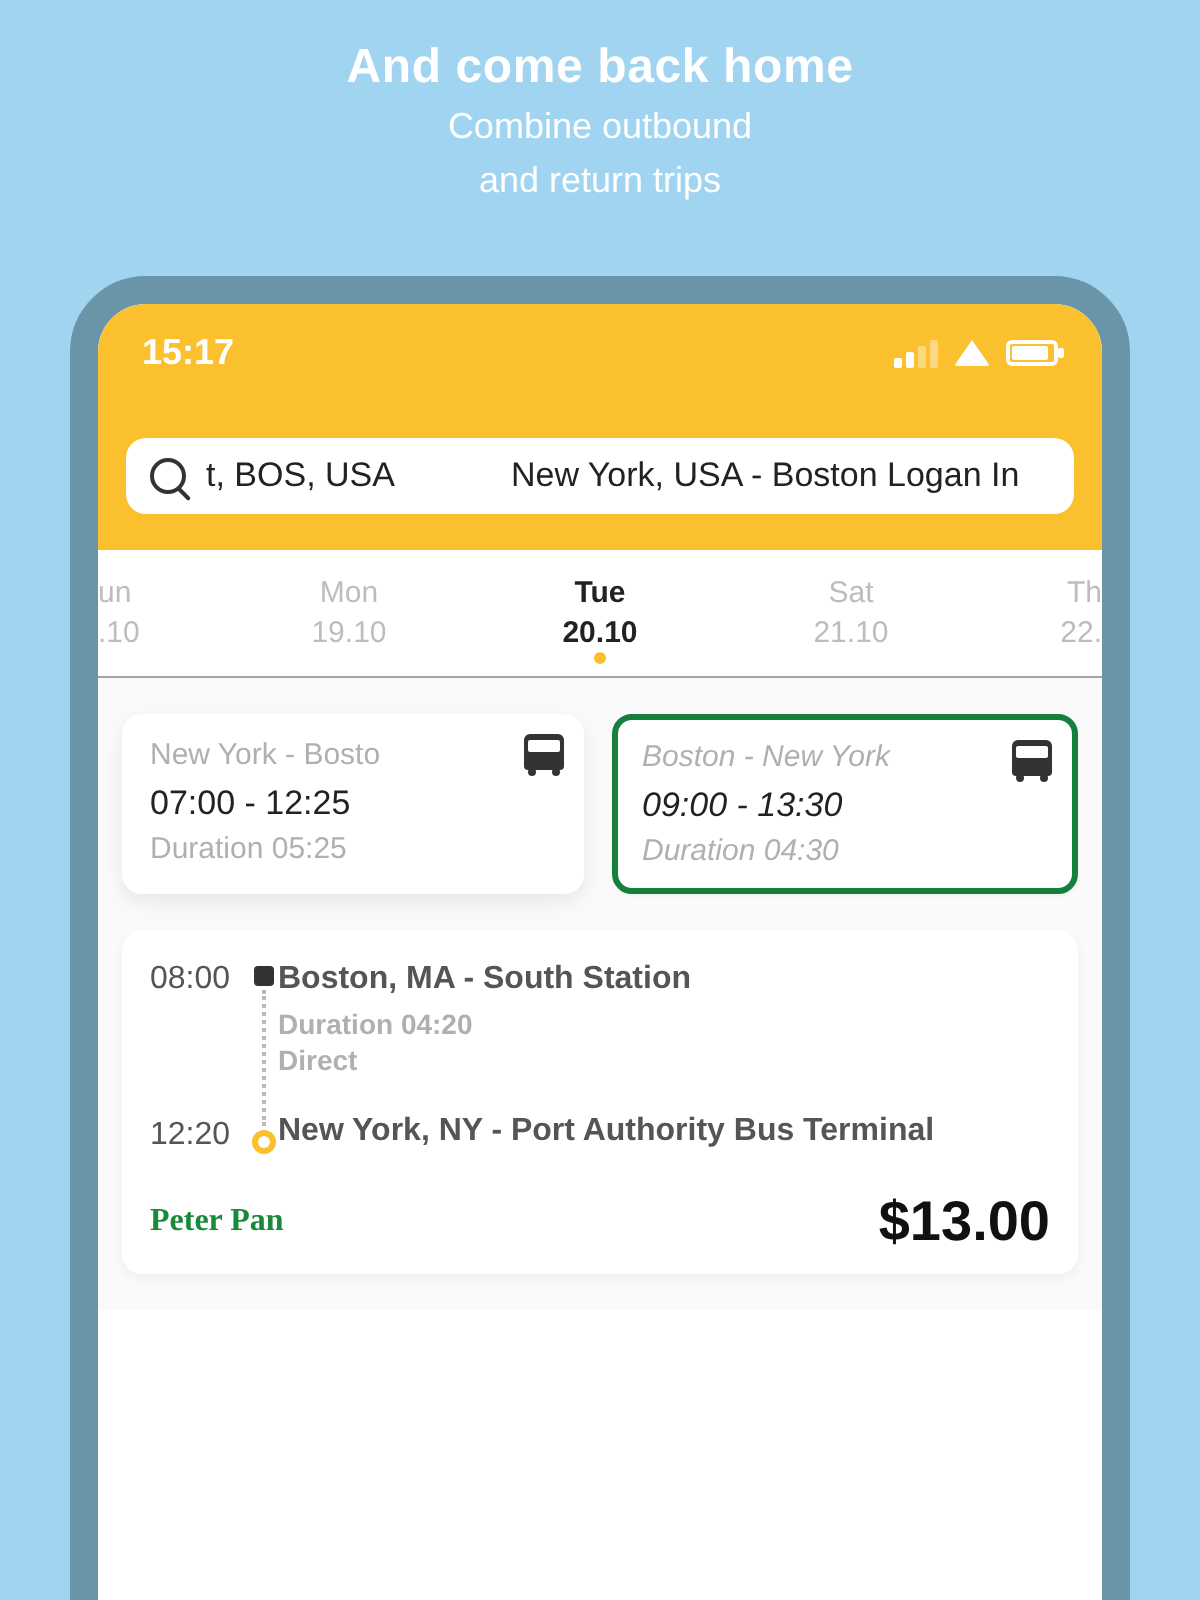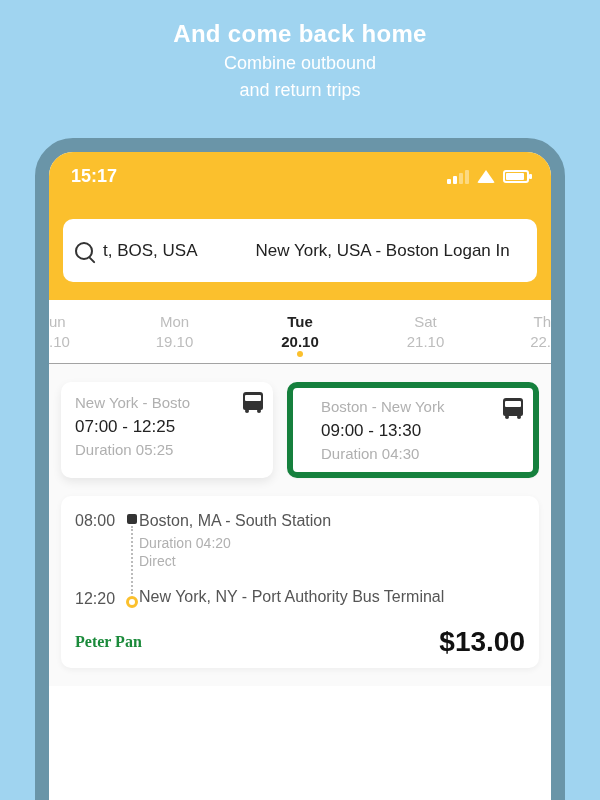--- a/index.html
+++ b/index.html
@@ -75,21 +75,21 @@
     width: 3px; height: 5px; background: #fff; border-radius: 1px;
   }
   .batt::before {
     content: ""; position: absolute; left: 1px; top: 1px;
     width: 18px; height: 7px; background: #fff; border-radius: 1px;
   }
   .searchbar-wrap { padding: 26px 14px 18px; }
   .searchbar {
     background: #fff;
     border-radius: 10px;
-    height: 63px;
+    height: 38px;
     display: flex;
     align-items: center;
     padding: 0 12px;
     gap: 10px;
     color: #222;
     overflow: hidden;
     white-space: nowrap;
   }
   .search-icon {
     width: 18px; height: 18px; border: 2px solid #333; border-radius: 50%;
@@ -128,22 +128,23 @@
   .body { background: #fafafa; padding: 18px 12px; }
 
   .segments { display: flex; gap: 14px; margin-bottom: 18px; }
   .segment {
     flex: 1; background: #fff; border-radius: 10px;
     padding: 12px 14px; position: relative;
     box-shadow: 0 1px 2px rgba(0,0,0,0.04);
     overflow: hidden;
   }
   .segment.selected {
-    border: 6px solid #15803d;
-    padding: 10px 28px;
+    border: 3px solid #15803d;
+    padding: 10px 12px;
+    font-style: italic;
   }
   .segment.shadow { box-shadow: 0 4px 10px rgba(0,0,0,0.08); }
   .seg-route { color: #b0b0b0; font-size: 15px; white-space: nowrap; overflow: hidden; }
   .seg-times { color: #222; font-size: 17px; margin-top: 6px; }
   .seg-dur { color: #b0b0b0; font-size: 15px; margin-top: 4px; }
   .bus-icon {
     position: absolute; right: 10px; top: 10px;
     width: 20px; height: 18px; background: #333; border-radius: 3px 3px 2px 2px;
   }
   .bus-icon::before {
@@ -173,21 +174,21 @@
   }
   .timeline .dot-bot {
     position: absolute; bottom: 0; left: 1px;
     width: 12px; height: 12px; border: 3px solid #fbc02d; border-radius: 50%;
     background: #fff;
   }
   .trip-times {
     display: flex; flex-direction: column; justify-content: space-between;
     color: #555; font-size: 16px; width: 50px; flex-shrink: 0;
   }
-  .trip-stops { flex: 1; }
+  .trip-stops { flex: 1; font-weight: bold; }
   .stop-name { color: #555; font-size: 16px; }
   .meta { color: #b0b0b0; font-size: 14px; margin-top: 4px; line-height: 1.35; }
   .stop-name.dest { margin-top: 16px; line-height: 1.3; }
   .price-row {
     display: flex; justify-content: space-between; align-items: center;
     margin-top: 18px;
   }
   .carrier {
     font-family: cursive; font-weight: 700;
     color: #1a8a3a; font-size: 16px;

